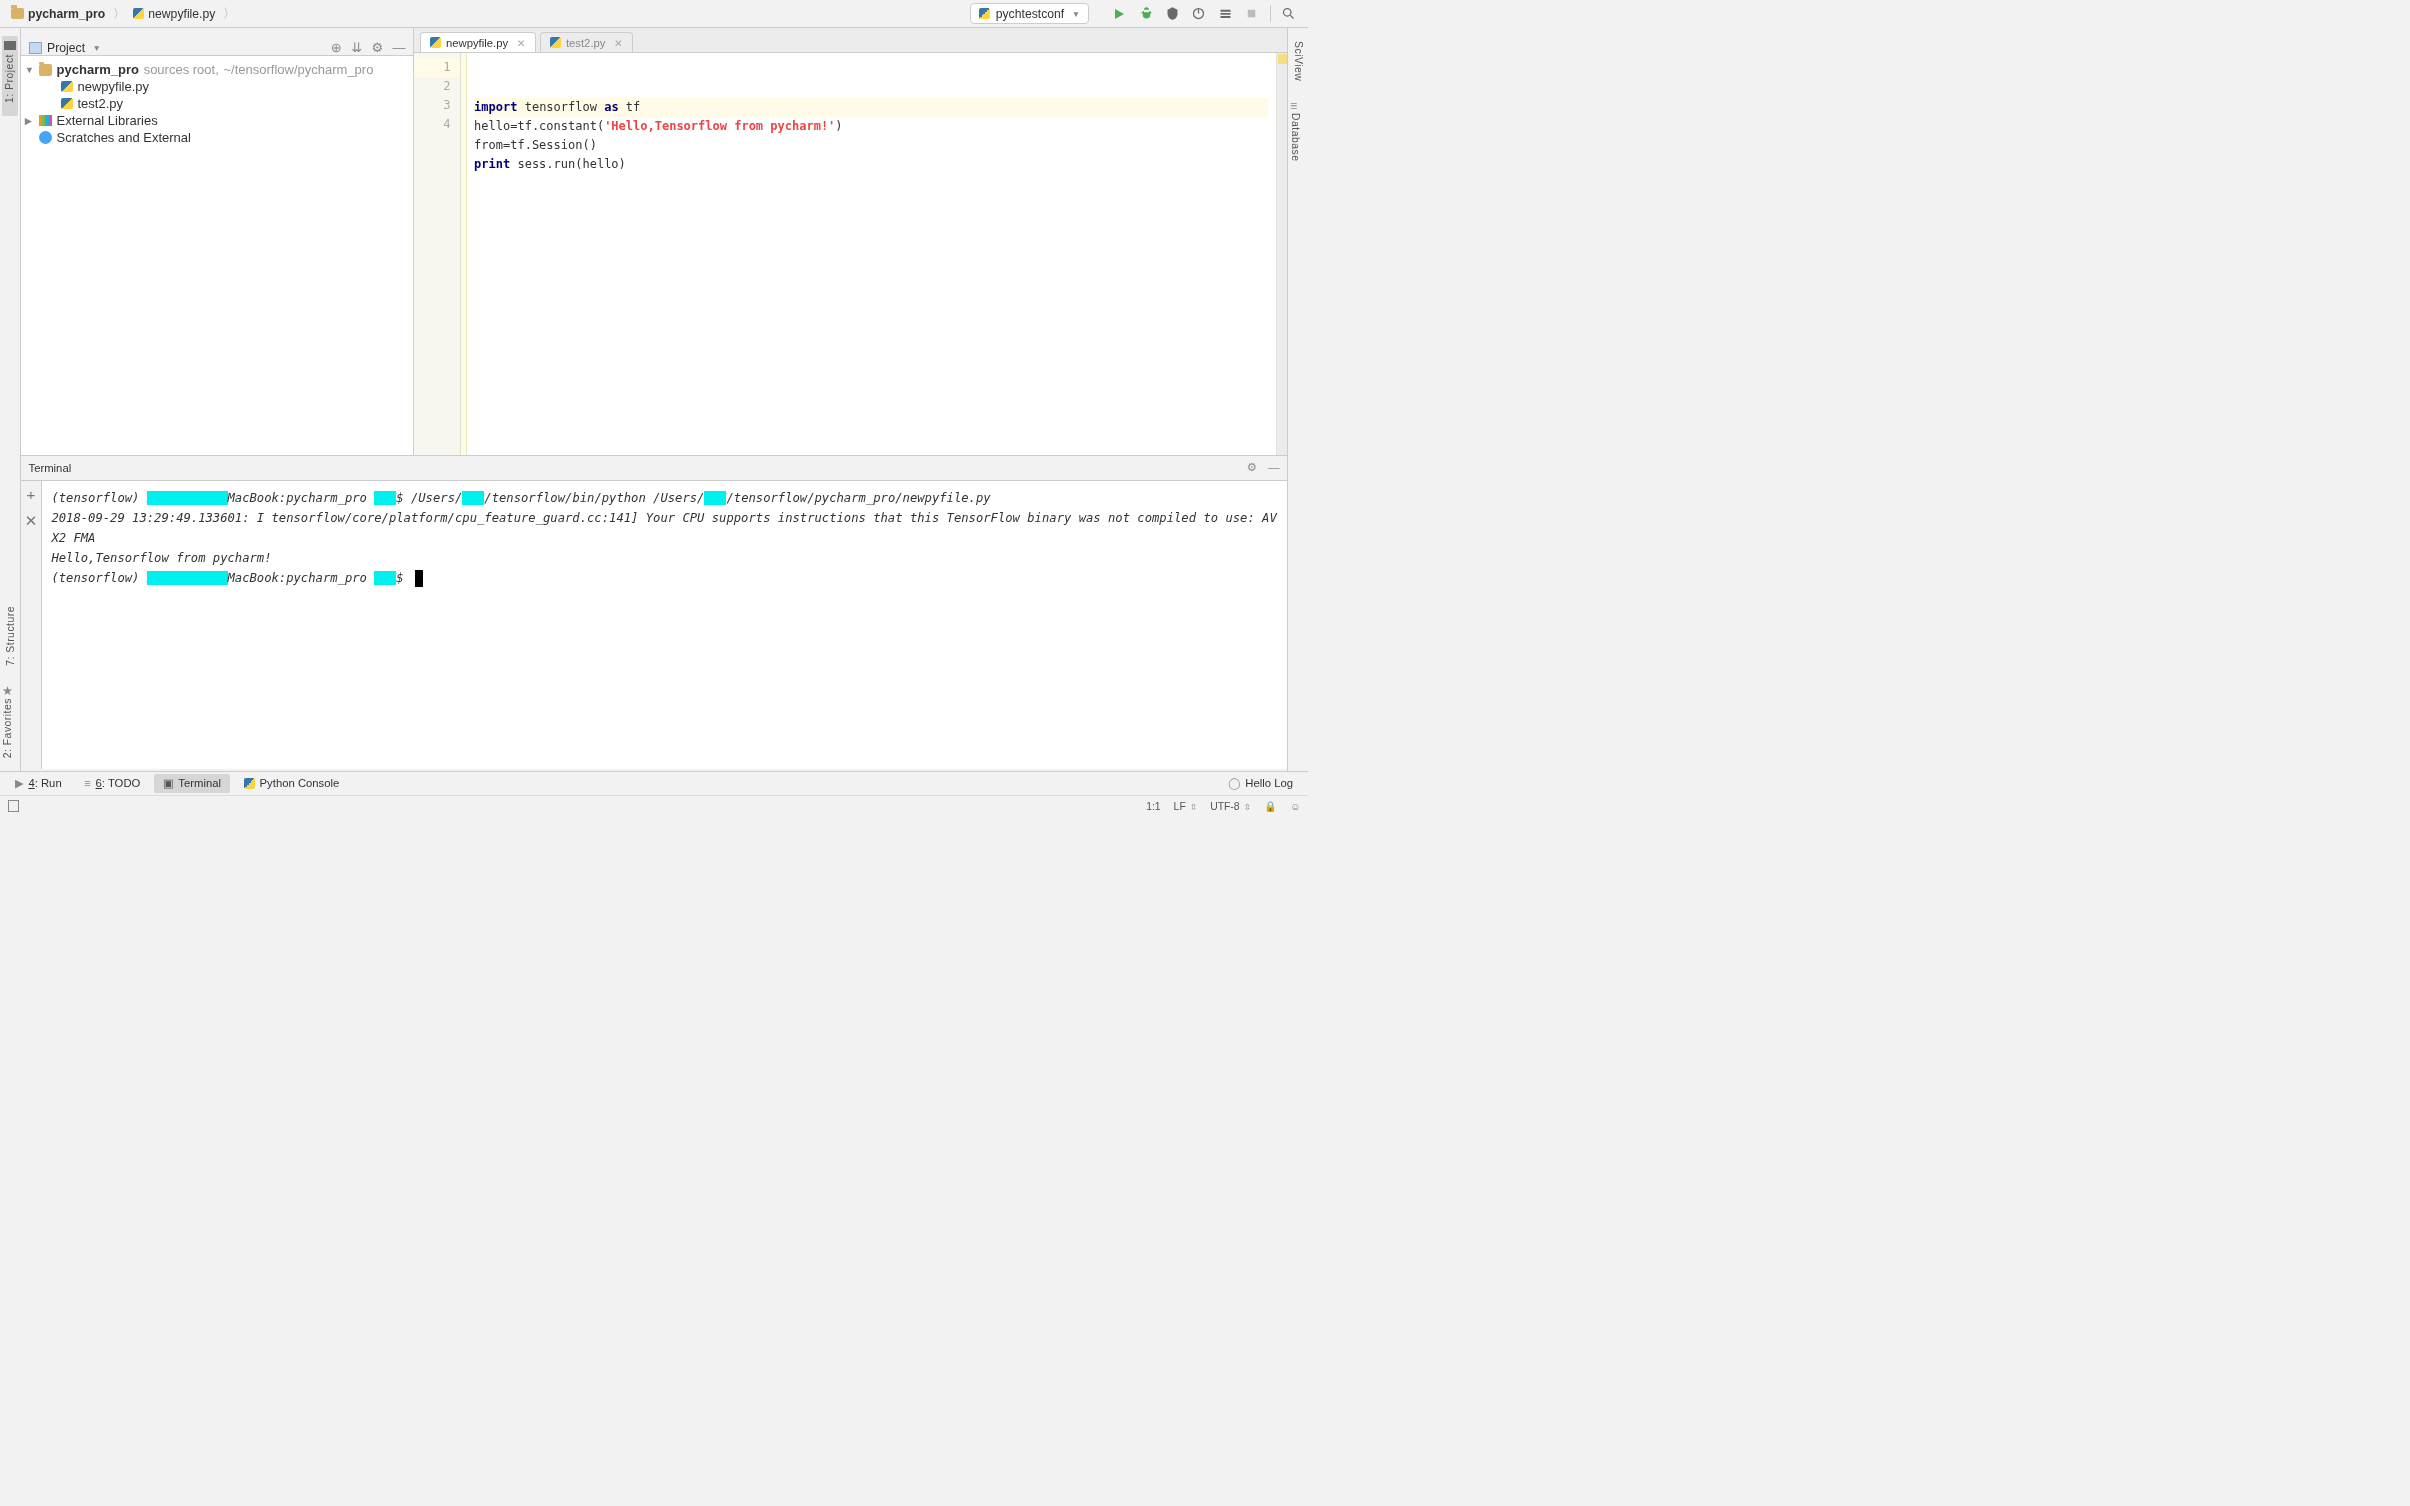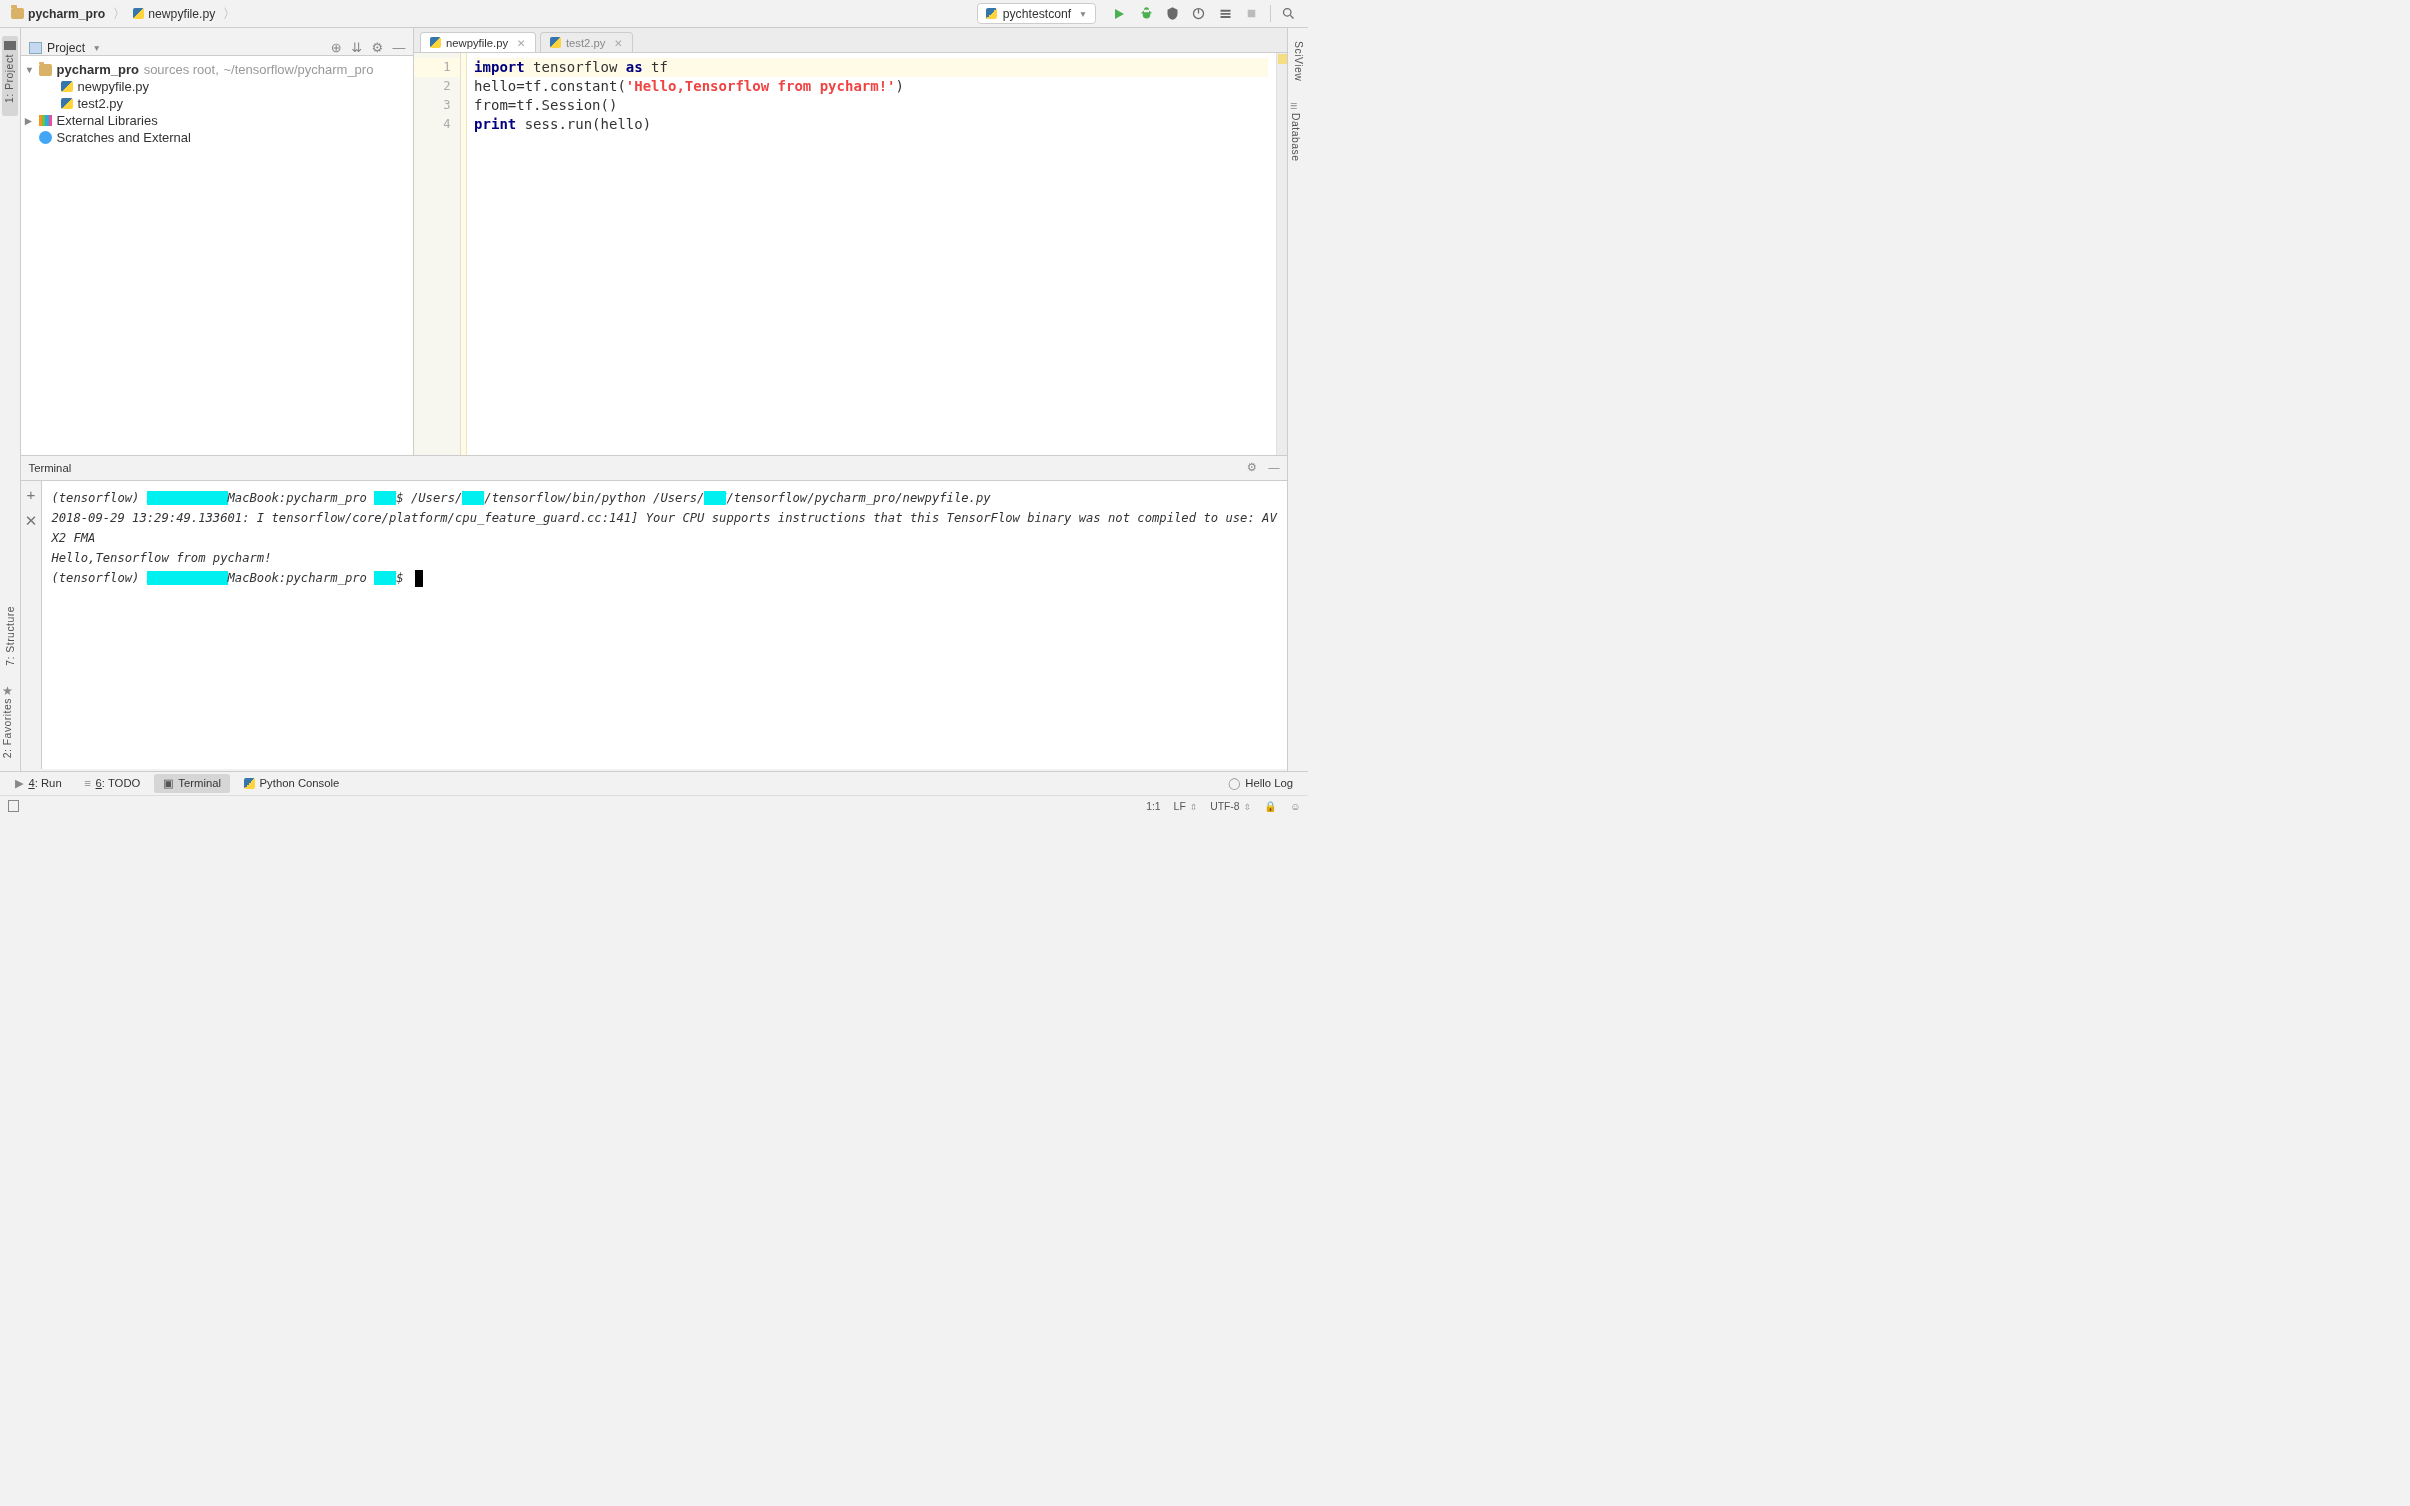--- a/index.html
+++ b/index.html
@@ -4,21 +4,21 @@
 <style>
 * { box-sizing: border-box; margin: 0; padding: 0; }
 body { font-family: "Helvetica Neue", Arial, sans-serif; font-size: 12.2px; color: #333; background: #f2f2f2; width: 1308px; height: 816px; overflow: hidden; }
 .top-bar { height: 28px; background: #f2f2f2; border-bottom: 0.9px solid #ccc; display: flex; align-items: center; padding: 0 5.6px; }
 .breadcrumbs { display: flex; align-items: center; flex: 1; }
 .crumb { display: flex; align-items: center; gap: 3.8px; padding: 1.9px 5.6px; }
 .crumb-sep { color: #aaa; margin: 0 1.9px; font-size: 13px; }
 .folder-icon { width: 13px; height: 11.3px; background: #d9b267; border-radius: 1.9px; position: relative; }
 .folder-icon::before { content:""; position:absolute; top:-2.8px; left:0; width:5.6px; height:2.8px; background:#d9b267; border-radius:0.9px 0.9px 0 0;}
 .py-icon-small { width:11.3px; height:11.3px; background:linear-gradient(135deg,#3776ab 50%,#ffd43b 50%); border-radius:1.9px; display:inline-block; }
-.run-config { display:flex; align-items:center; gap:5.6px; border:0.9px solid #ccc; border-radius:3.8px; padding:2.8px 7.5px; background:#fff; margin-right:10px; }
+.run-config { display:flex; align-items:center; gap:5.6px; border:0.9px solid #ccc; border-radius:3.8px; padding:2.8px 7.5px; background:#fff; margin-right:17px; }
 .top-icons { display:flex; align-items:center; gap:9.4px; padding:0 5.6px; }
 .ico { width:17px; height:17px; display:flex; align-items:center; justify-content:center; color:#6a6a6a; cursor:pointer; }
 .ico.green { color: #4caf50; }
 .ico svg { width:15px; height:15px; }
 .main { display:flex; height: 427px; }
 .left-gutter { width:21px; background:#f2f2f2; border-right:0.9px solid #ccc; display:flex; flex-direction:column; align-items:center; padding-top:7.5px; }
 .vtext { writing-mode: vertical-rl; transform: rotate(180deg); font-size:10.4px; color:#555; margin-bottom:3.8px; letter-spacing:0.5px;}
 .proj-panel { width:393px; background:#fff; border-right:0.9px solid #ccc; display:flex; flex-direction:column; }
 .proj-header { height:28px; border-bottom:0.9px solid #ccc; display:flex; align-items:flex-end; padding:0 7.5px; gap:5.6px; background:#f2f2f2;}
 .proj-header-title { flex:1; display:flex; align-items:center; gap:5.6px;}
@@ -32,21 +32,21 @@
 .scratch-icon { width:13px; height:13px; border-radius:50%; background:#42a5f5; position:relative; }
 .editor { flex:1; display:flex; flex-direction:column; background:#fff;}
 .tabs { height:24.5px; background:#ececec; border-bottom:0.9px solid #ccc; display:flex; align-items:flex-end; padding-left:5.6px;}
 .tab { display:flex; align-items:center; gap:4.7px; padding:3.8px 9.4px; background:#fff; border:0.9px solid #ccc; border-bottom:none; border-radius:3.8px 3.8px 0 0; margin-right:3.8px; font-size:11.3px; position:relative; top:0.9px;}
 .tab.inactive { background:#ececec; color:#888; }
 .tab .close { color:#aaa; margin-left:3.8px; font-size:10.4px;}
 .code-area { display:flex; flex:1; }
 .gutter { width:47px; background:#f7f7f0; border-right:0.9px solid #e0e0d0; text-align:right; padding:5.6px 9.4px 0 0; color:#aaa; font-family:Menlo,monospace; font-size:12.2px; line-height:19px;}
 .gutter2 { width:5.6px; background:#fffbe6; border-right:0.9px solid #e8e8c0;}
 .gutter .lhl { background:#fffbe6; display:block; margin-right:-9.4px; padding-right:9.4px;}
-.code { flex:1; padding:5.6px 7.5px 0 7.5px; font-family:Menlo,monospace; font-size:14px; line-height:19px; white-space:pre; }
+.code { flex:1; padding:5.6px 7.5px 0 7.5px; font-family:Menlo,monospace; font-size:12px; line-height:19px; white-space:pre;margin-top:40px; }
 .code .line1 { background:#fffbe6; display:block;}
 .kw { color:#000080; font-weight:bold; }
 .str { color:#ef4444; font-weight:bold;}
 .right-gutter { width:21px; background:#f2f2f2; border-left:0.9px solid #ccc; display:flex; flex-direction:column; align-items:center; padding-top:7.5px;}
 .right-marker { width:11.3px; background:#ececec; border-left:0.9px solid #e0e0e0; position:relative;}
 .right-marker .warn { position:absolute; top:1.9px; left:0.9px; width:9.4px; height:9.4px; background:#f5dd82;}
 .terminal-panel { border-top:0.9px solid #ccc; background:#fff; height:314px; display:flex; flex-direction:column;}
 .term-header { height:24.5px; background:#f2f2f2; border-bottom:0.9px solid #ccc; display:flex; align-items:center; padding:0 7.5px; font-size:11.3px;}
 .term-header-title { flex:1;}
 .term-header-icons { display:flex; gap:11.3px; color:#888;}

